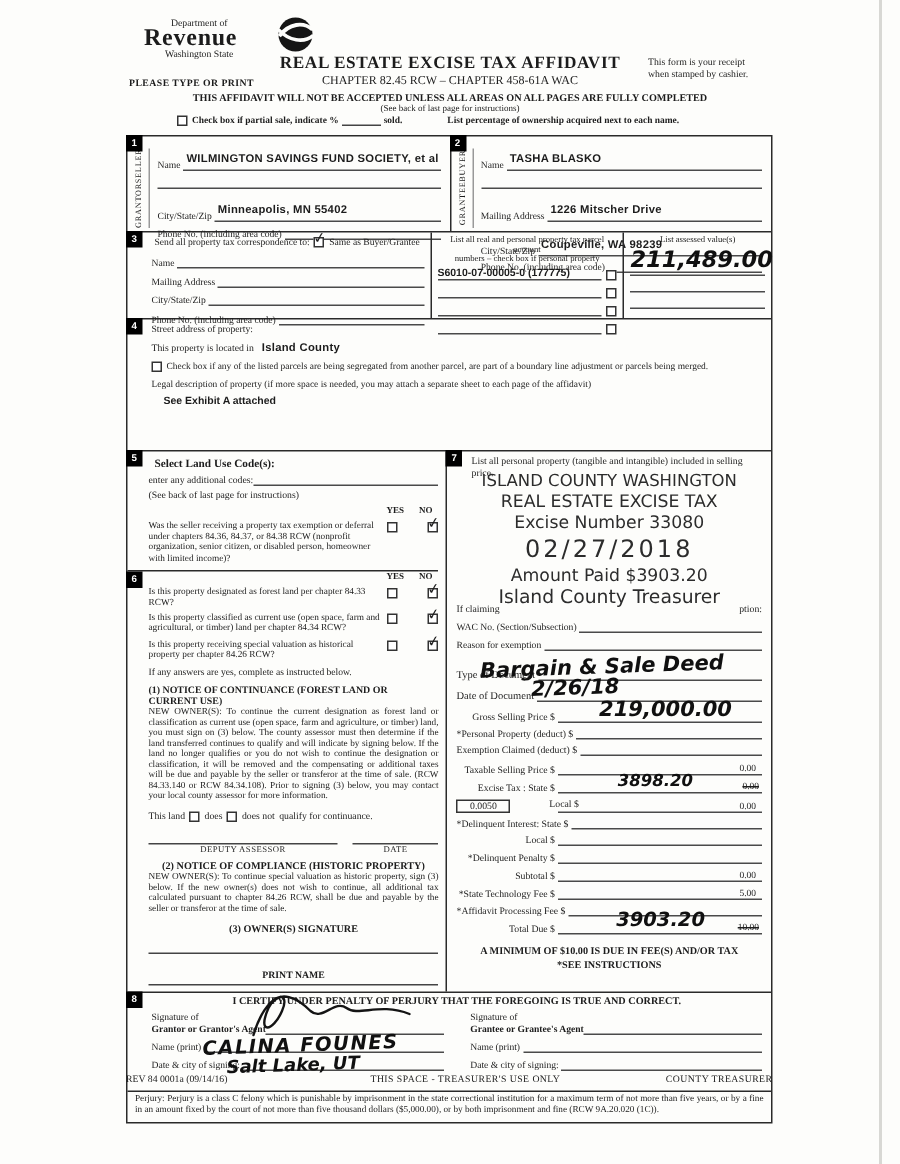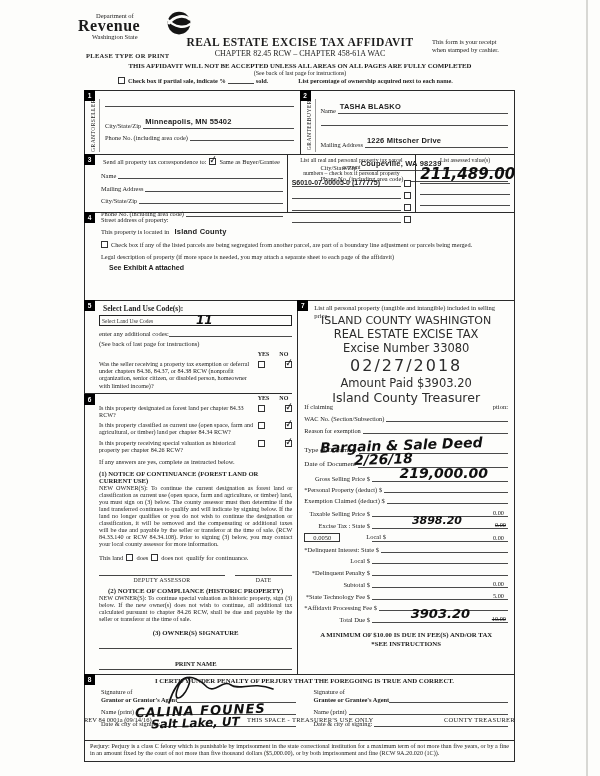--- a/index.html
+++ b/index.html
@@ -9,21 +9,21 @@
     background:#fdfdfb;
     font-family:"Liberation Serif", serif;
     color:#1c1c1c;
     position:relative;
     overflow:hidden;
   }
   .scan-edge { position:absolute; right:12px; top:0; bottom:0; width:2px; background:#d8d8d4; }
 
   
   .hdr { position:relative; height:88px; }
-  .logo { position:absolute; left:78px; top:12px; width:120px; }
+  .logo { position:absolute; left:96px; top:12px; width:120px; }
   .logo .dept { font-size:6.5px; margin-left:18px; }
   .logo .rev  { font-size:16px; font-weight:bold; letter-spacing:.5px; line-height:14px; }
   .logo .wa   { font-size:6.5px; margin-left:14px; }
   .logo svg { position:absolute; right:6px; top:-2px; }
   .please { position:absolute; left:86px; top:52px; font-size:6.5px; font-weight:bold; letter-spacing:.3px; }
   .titleblock { position:absolute; left:150px; right:150px; top:36px; text-align:center; }
   .title { font-size:11.5px; font-weight:bold; letter-spacing:.4px; }
   .subtitle { font-size:8px; margin-top:1px; }
   .receipt { position:absolute; right:78px; top:38px; width:90px; font-size:6.5px; line-height:8px; }
   .notaccepted { position:absolute; left:0; right:0; top:62px; text-align:center; font-size:6.8px; font-weight:bold; }
@@ -190,20 +190,24 @@
 
 <div class="formbox">
 
   <div class="row parties">
     <div class="party">
       <div class="tab" style="left:-1px; top:-1px;">1</div>
       <div class="sideband">
         <span>SELLER</span>
         <span>GRANTOR</span>
       </div>
+      <div class="fl first">
+          <span class="lbl">Name</span>
+          <span class="ul"><span class="val">WILMINGTON SAVINGS FUND SOCIETY, et al</span></span>
+        </div>
       <div class="fl">
           <span class="ul"></span>
         </div>
       <div class="fl">
           <span class="lbl">City/State/Zip</span>
           <span class="ul"><span class="val">Minneapolis, MN 55402</span></span>
         </div>
       <div class="fl">
           <span class="lbl">Phone No. (including area code)</span>
           <span class="ul"></span>
@@ -306,24 +310,20 @@
       </div>
     <div class="legal">Legal description of property (if more space is needed, you may attach a separate sheet to each page of the affidavit)</div>
     <div class="exhibit">See Exhibit A attached</div>
   </div>
 
   <div class="row sec567">
 
     <div class="colL">
       <div class="tab" style="left:-1px; top:-1px;">5</div>
       <div class="landuse-title">Select Land Use Code(s):</div>
-      <div class="dropdown">
-        <span class="dtext">Select Land Use Codes</span>
-        <span class="hand dd-hand">11</span>
-      </div>
       <div class="addcodes">
           <span>enter any additional codes:</span>
           <span class="ul"></span>
         </div>
       <div class="seeback2">(See back of last page for instructions)</div>
       <div class="yn-head">
         <span>YES</span>
         <span>NO</span>
       </div>
       <div class="qrow">

